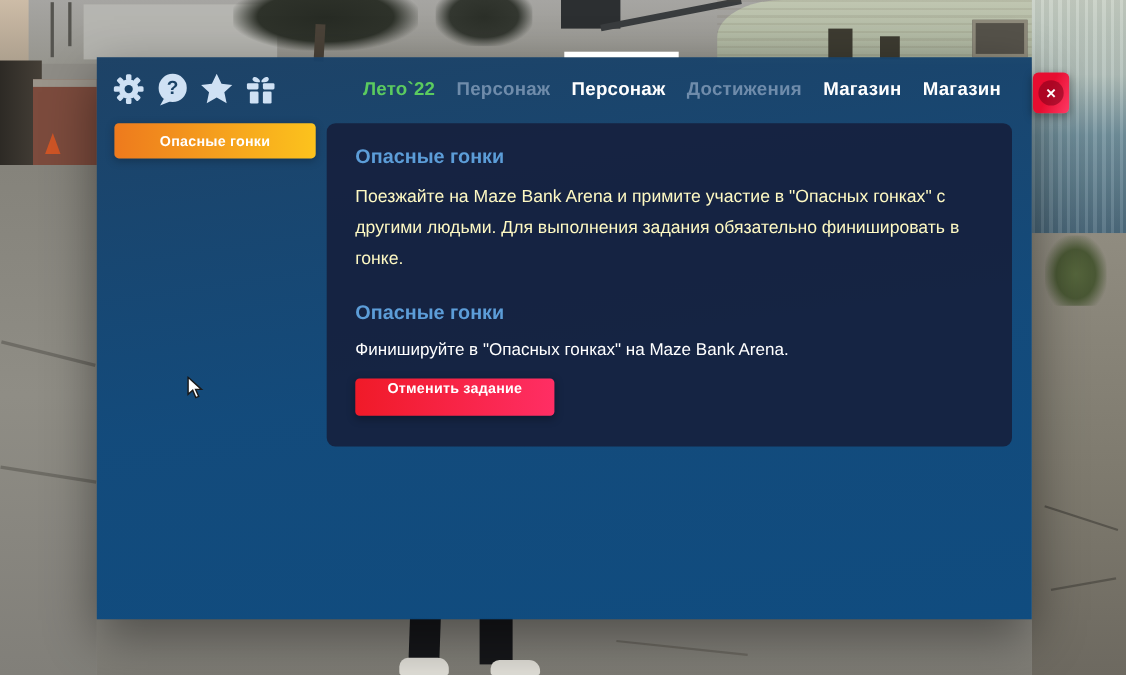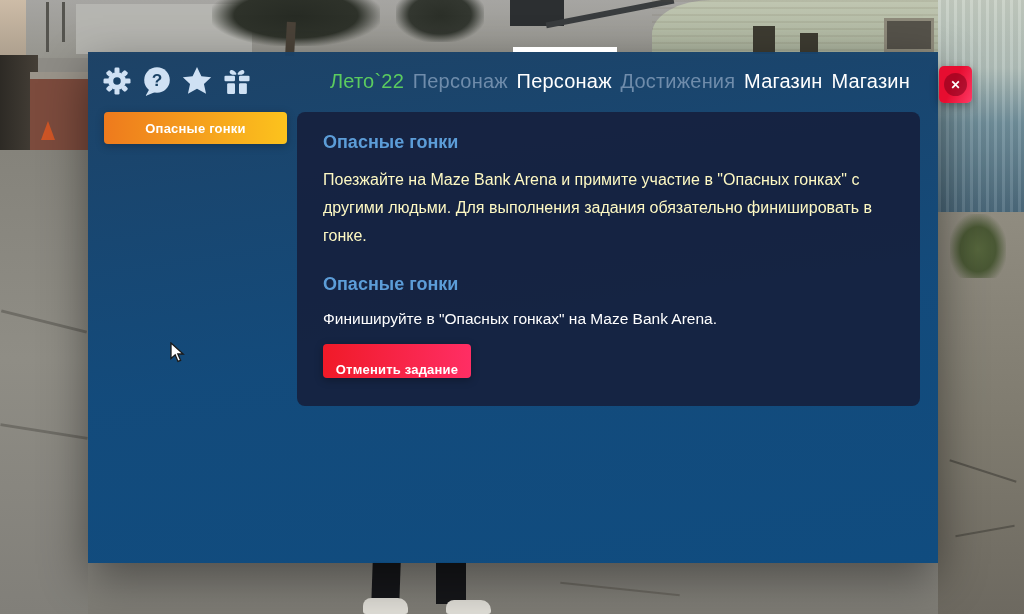--- a/index.html
+++ b/index.html
@@ -52,21 +52,21 @@
   
   .panel{left:88px;top:52px;width:850px;height:511px;
       background:linear-gradient(172deg,rgba(26,64,101,0.97) 0%,rgba(14,72,123,0.96) 55%,rgba(12,74,127,0.97) 100%);
       box-shadow:0 16px 44px rgba(0,0,0,0.45);}
 
   .icon-bar{left:12px;top:12px;display:flex;gap:6px;}
   .hud-icon{width:34px;height:34px;display:flex;align-items:center;justify-content:center;cursor:pointer;}
   .hud-icon svg{display:block;}
 
   .tabs{left:242px;right:28px;top:0;height:58px;display:flex;align-items:center;justify-content:space-between;}
-  .tab{font-size:20px;font-weight:400;letter-spacing:.2px;color:#ffffff;cursor:pointer;white-space:nowrap;}
+  .tab{font-size:17px;font-weight:700;letter-spacing:.2px;color:#ffffff;cursor:pointer;white-space:nowrap;}
   .tab.muted{color:#6f8cab;}
   .tab.season{color:#5bcb5f;}
   .tab-indicator{top:-5px;left:425px;width:104px;height:5px;background:#ffffff;}
 
   .close-btn{right:-34px;top:14px;width:33px;height:37px;border-radius:5px;cursor:pointer;
       background:linear-gradient(115deg,#e70d30 45%,#ff3a66 100%);
       display:flex;align-items:center;justify-content:center;box-shadow:0 3px 8px rgba(0,0,0,.35);}
   .close-circle{width:23px;height:23px;border-radius:50%;background:rgba(125,0,26,0.55);
       color:#ffffff;font-size:12px;font-weight:700;line-height:1;
       display:flex;align-items:center;justify-content:center;}
@@ -78,24 +78,24 @@
 
   .content{left:209px;top:60px;width:623px;height:294px;border-radius:8px;
       background:rgba(22,33,62,0.92);padding:20px 26px;}
   .section-title{color:#5c9dd8;font-size:18px;font-weight:700;margin:0;}
   .section-title.second{margin-top:24px;}
   .desc{margin:13px 0 0;color:#fef9c3;font-size:16px;line-height:28px;max-width:592px;}
   .objective{margin:13px 0 0;color:#ffffff;font-size:15.5px;line-height:21px;}
   .progress{margin-top:12px;width:226px;height:20px;background:#3e5576;border-radius:2px;
       display:flex;align-items:center;justify-content:center;}
   .progress-label{color:#ffffff;font-size:12.5px;font-weight:700;}
-  .cancel-btn{margin-top:15px;width:148px;height:34px;border:none;border-radius:4px;cursor:pointer;
+  .cancel-btn{margin-top:15px;width:181px;height:34px;border:none;border-radius:4px;cursor:pointer;
       background:linear-gradient(90deg,#f01a28 0%,#ff2e64 100%);
       color:#fff;font-size:13px;font-weight:700;letter-spacing:.2px;
-      display:flex;align-items:flex-end;justify-content:center;box-shadow:0 2px 8px rgba(0,0,0,.3);}
+      display:flex;align-items:flex-start;justify-content:center;box-shadow:0 2px 8px rgba(0,0,0,.3);}
 
   .cursor{left:170px;top:342px;pointer-events:none;}
 </style>
 </head>
 <body>
 
 <div class="scene">
 
   <div class="abs sky"></div>
   <div class="abs sun-edge"></div>

